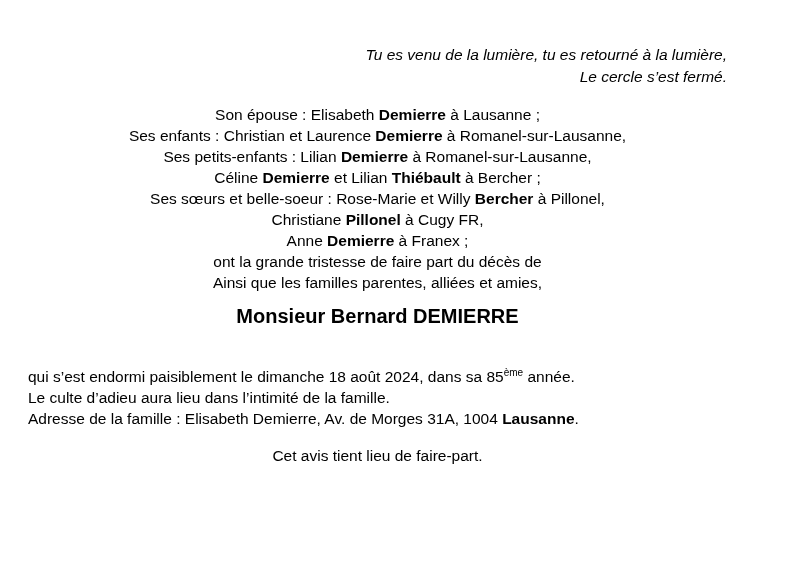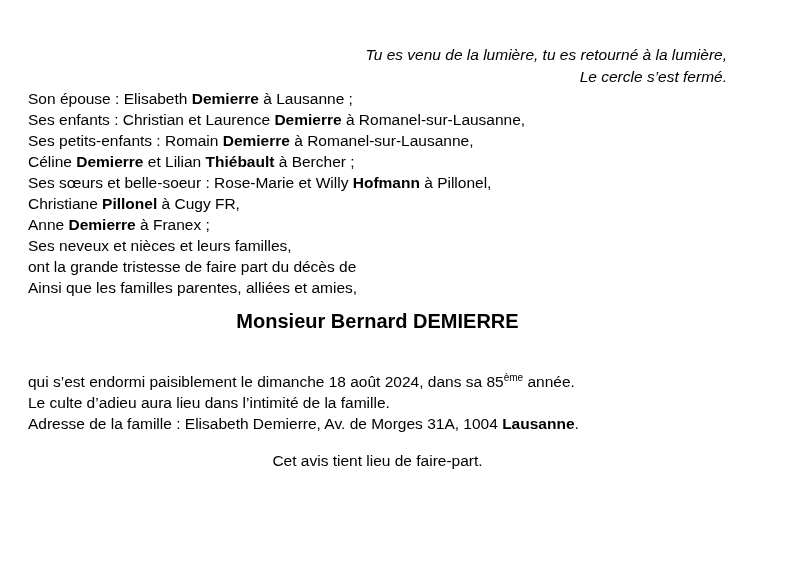--- a/index.html
+++ b/index.html
@@ -18,21 +18,23 @@
     font-family: "Liberation Sans", "DejaVu Sans", sans-serif;
     color: #000000;
     font-size: 15.5px;
   }
   .epigraph {
     text-align: right;
     font-style: italic;
     line-height: 22px;
   }
   .family {
+    margin-top: 16px;
     line-height: 21px;
+    text-align: center;
   }
   .title {
     margin-top: 11px;
     text-align: center;
     font-weight: bold;
     font-size: 20px;
     line-height: 24px;
   }
   .details {
     margin-top: 38px;
@@ -58,26 +60,25 @@
 <div class="page">
 
   <div class="epigraph">
     <div class="line">Tu es venu de la lumière, tu es retourné à la lumière,</div>
     <div class="line">Le cercle s’est fermé.</div>
   </div>
 
   <div class="family">
       <div class="line"><span>Son épouse : Elisabeth </span><span class="b">Demierre</span><span> à Lausanne ;</span></div>
       <div class="line"><span>Ses enfants : Christian et Laurence </span><span class="b">Demierre</span><span> à Romanel-sur-Lausanne,</span></div>
-      <div class="line"><span>Ses petits-enfants : Romain </span><span class="b">Demierre</span><span> à Romanel-sur-Lausanne,</span></div>
+      <div class="line"><span>Ses petits-enfants : Lilian </span><span class="b">Demierre</span><span> à Romanel-sur-Lausanne,</span></div>
       <div class="line"><span>Céline </span><span class="b">Demierre</span><span> et Lilian </span><span class="b">Thiébault</span><span> à Bercher ;</span></div>
-      <div class="line"><span>Ses sœurs et belle-soeur : Rose-Marie et Willy </span><span class="b">Hofmann</span><span> à Pillonel,</span></div>
+      <div class="line"><span>Ses sœurs et belle-soeur : Rose-Marie et Willy </span><span class="b">Bercher</span><span> à Pillonel,</span></div>
       <div class="line"><span>Christiane </span><span class="b">Pillonel</span><span> à Cugy FR,</span></div>
       <div class="line"><span>Anne </span><span class="b">Demierre</span><span> à Franex ;</span></div>
-      <div class="line"><span>Ses neveux et nièces et leurs familles,</span></div>
       <div class="line"><span>ont la grande tristesse de faire part du décès de</span></div>
       <div class="line"><span>Ainsi que les familles parentes, alliées et amies,</span></div>
     </div>
 
   <div class="title">Monsieur Bernard DEMIERRE</div>
 
   <div class="details">
       <div class="line"><span>qui s’est endormi paisiblement le dimanche 18 août 2024, dans sa 85</span><span class="sup">ème</span><span> année.</span></div>
       <div class="line"><span>Le culte d’adieu aura lieu dans l’intimité de la famille.</span></div>
       <div class="line"><span>Adresse de la famille : Elisabeth Demierre, Av. de Morges 31A, 1004 </span><span class="b">Lausanne</span><span>.</span></div>

